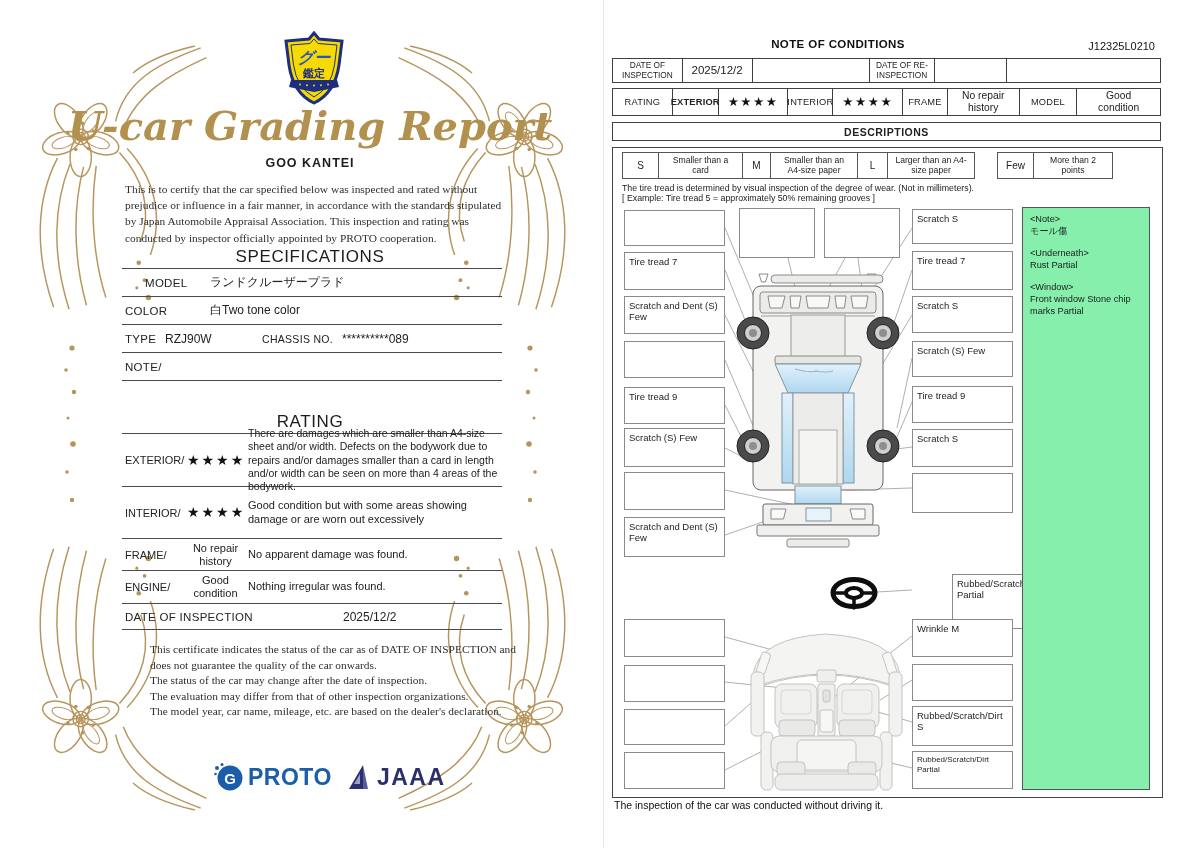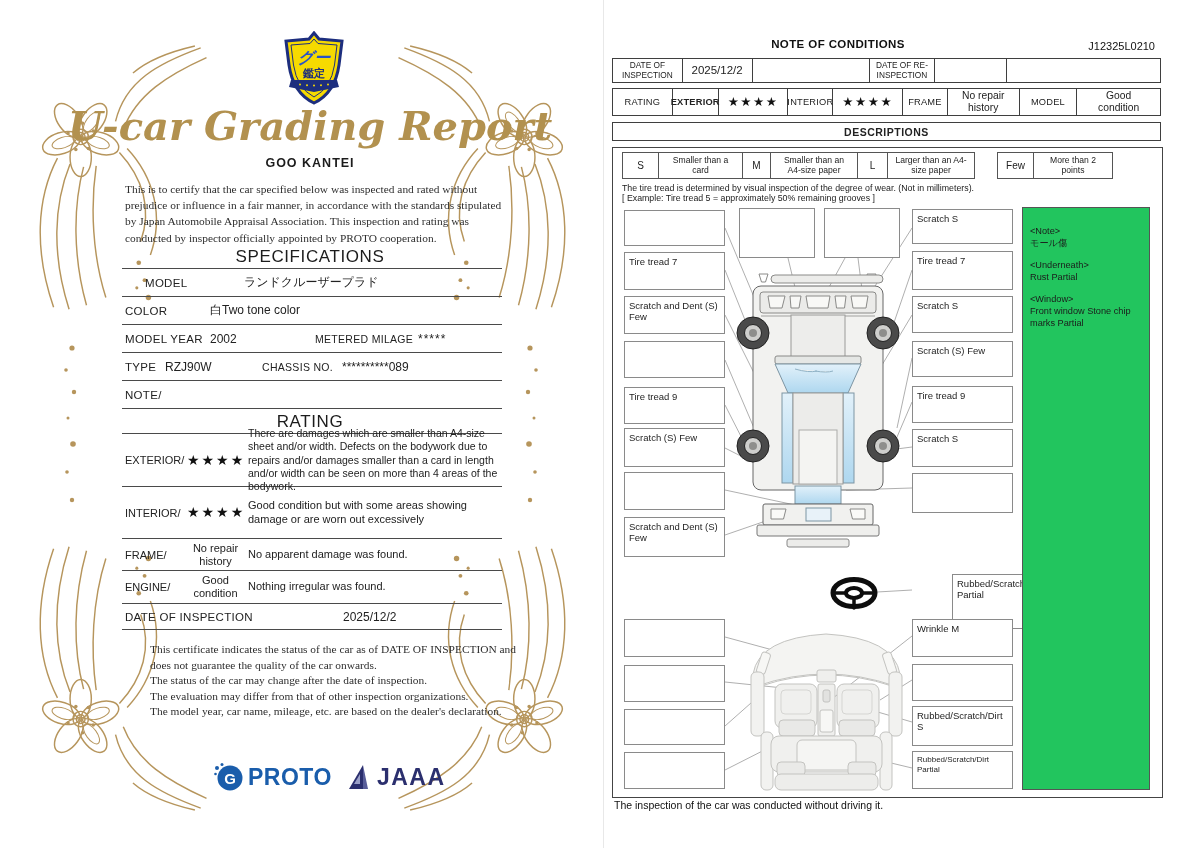--- a/index.html
+++ b/index.html
@@ -42,21 +42,21 @@
   .legrow{display:flex;border:1px solid #555;box-sizing:border-box;background:#fff;}
   .legcell{display:flex;align-items:center;justify-content:center;text-align:center;
            border-right:1px solid #555;box-sizing:border-box;line-height:1.15;}
   .legcell:last-child{border-right:none;}
   .legkey{font-size:10px;}
   .legdesc{font-size:8.6px;}
   .tread-note{font-size:8.8px;color:#1b1b1b;line-height:1.3;}
   .cbox{position:absolute;width:101px;border:1px solid #8a8a8a;background:#fff;
         font-size:9.5px;color:#1e1e1e;padding:3px 4px;box-sizing:border-box;line-height:1.2;
         overflow:hidden;}
-  #notes-panel{border:1.5px solid #555;background:#22c55e;padding:18px 7px;box-sizing:border-box;
+  #notes-panel{border:1.5px solid #555;background:#86efac;padding:6px 7px;box-sizing:border-box;
                font-size:9.2px;line-height:1.3;color:#1b1b1b;}
   .note-sec{margin-bottom:10px;}
   .rp-footer{font-size:10.5px;color:#111;}
   svg text{font-family:"Liberation Sans",sans-serif;}
 </style>
 </head>
 <body>
 
 <div id="stage">
 
@@ -156,31 +156,25 @@
 
     <div class="abs cert-title" style="left:0;top:102px;width:620px;text-align:center;">U-car Grading Report</div>
     <div class="abs cert-org" style="left:0;top:156px;width:620px;text-align:center;">GOO KANTEI</div>
     <div class="abs cert-par serif" style="left:125px;top:181px;width:388px;">This is to certify that the car specified below was inspected and rated without prejudice or influence in a fair manner, in accordance with the standards stipulated by Japan Automobile Appraisal Association. This inspection and rating was conducted by inspector officially appointed by PROTO cooperation.</div>
 
     <div class="abs sec-head" style="left:110px;top:247px;width:400px;">SPECIFICATIONS</div>
 
     <div class="abs" style="left:122px;top:268px;width:380px;border-top:1px solid #4a4a4a;">
       <div class="spec-row" style="padding-left:23px;">
         <span class="spec-label" style="width:65px;">MODEL</span>
-        <span style="font-size:12px;margin-left:34px;">ランドクルーザープラド</span>
+        <span style="font-size:12px;">ランドクルーザープラド</span>
       </div>
       <div class="spec-row" style="padding-left:3px;">
         <span class="spec-label" style="width:85px;">COLOR</span>
         <span style="font-size:12px;">白Two tone color</span>
-      </div>
-      <div class="spec-row" style="padding-left:3px;">
-        <span class="spec-label" style="width:85px;">MODEL YEAR</span>
-        <span style="width:105px;font-size:12px;">2002</span>
-        <span class="spec-label" style="width:103px;font-size:10.5px;">METERED MILAGE</span>
-        <span style="font-size:12px;letter-spacing:1px;">*****</span>
       </div>
       <div class="spec-row" style="padding-left:3px;">
         <span class="spec-label" style="width:40px;">TYPE</span>
         <span style="width:97px;font-size:12px;">RZJ90W</span>
         <span class="spec-label" style="width:80px;font-size:10.5px;">CHASSIS NO.</span>
         <span style="font-size:12px;">**********089</span>
       </div>
       <div class="spec-row" style="padding-left:3px;">
         <span class="spec-label">NOTE/</span>
       </div>

